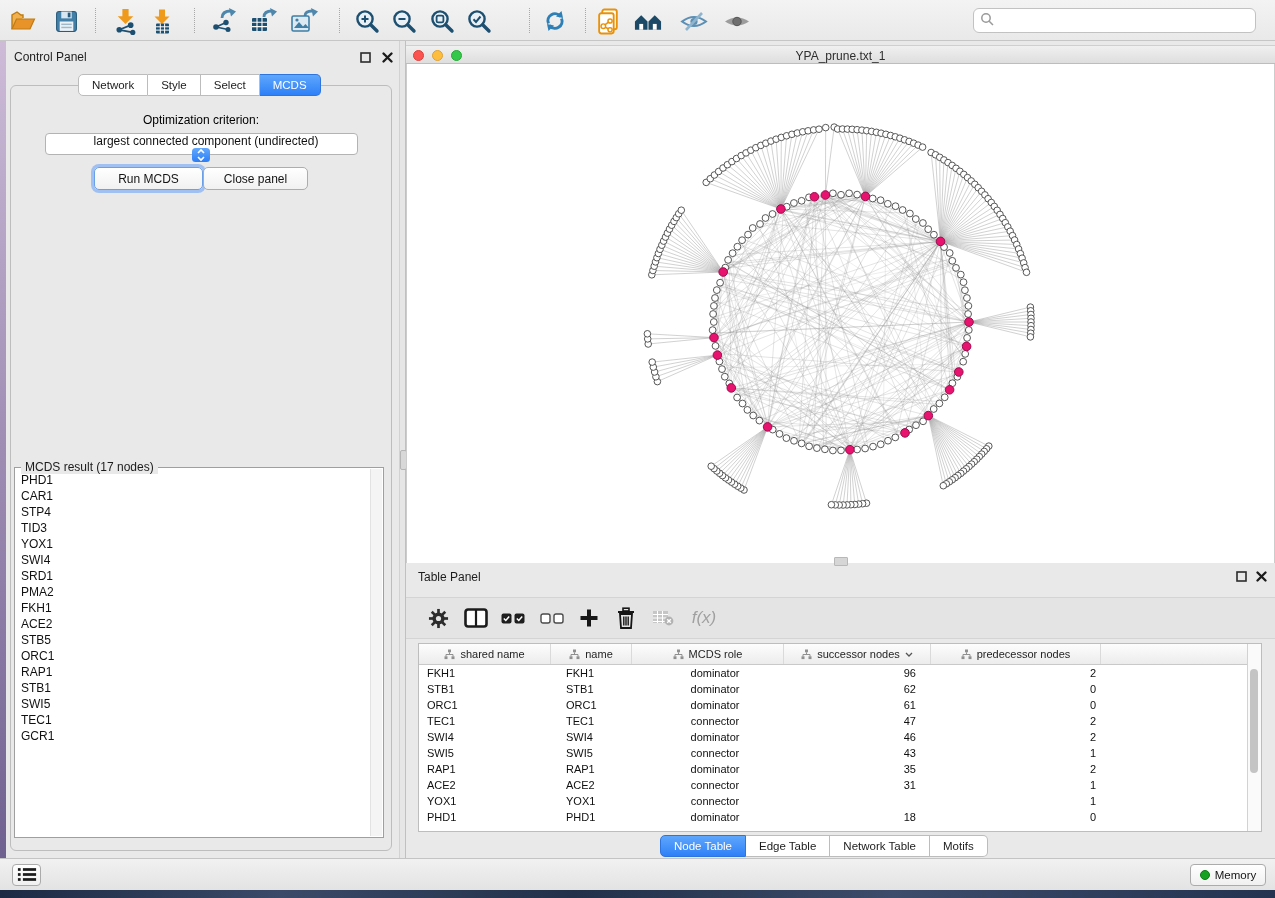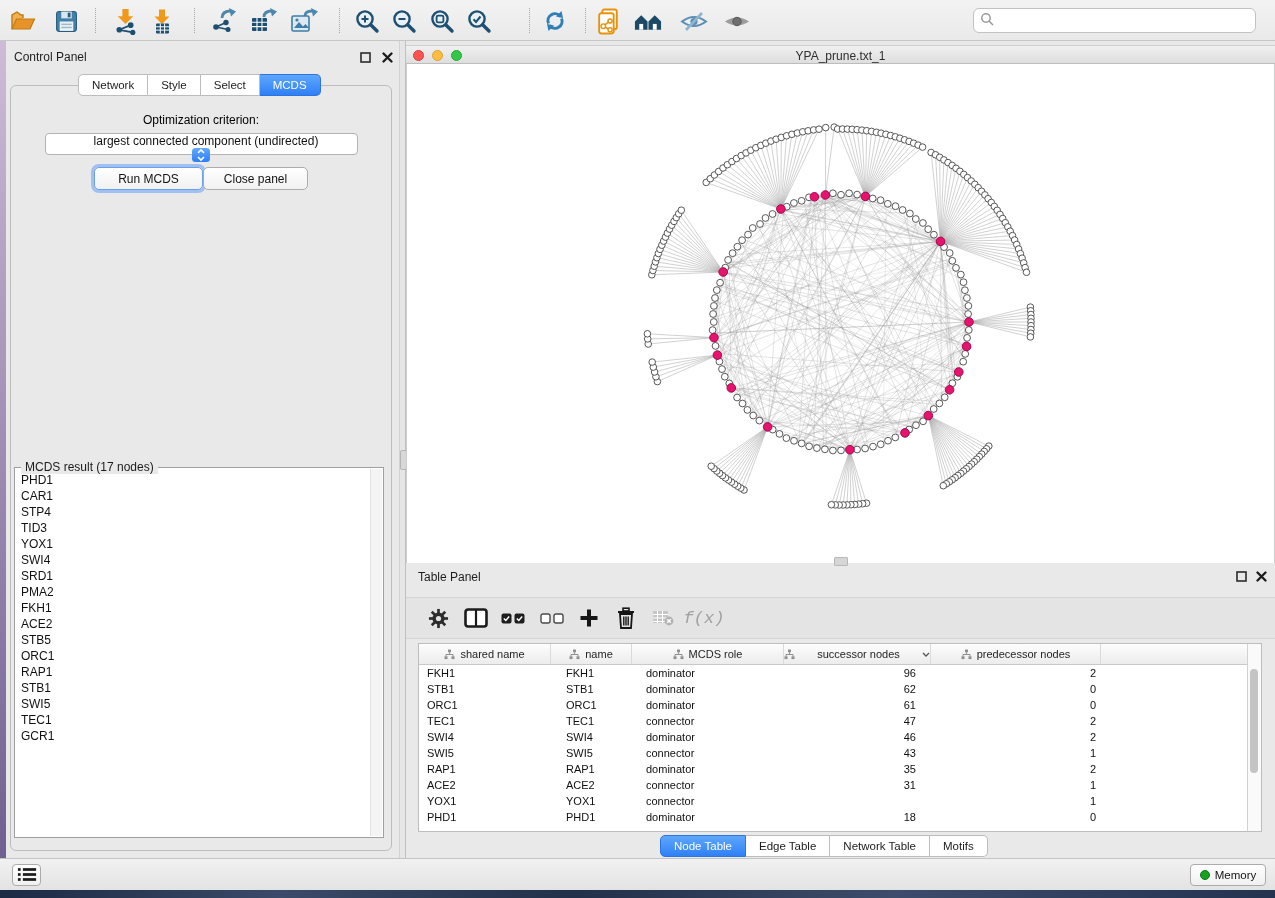--- a/index.html
+++ b/index.html
@@ -62,33 +62,33 @@
   .nettitletext{position:absolute;left:0;top:3px;width:100%;text-align:center;
                 font-size:12px;color:#2e2e2e;}
   .netcanvas{position:absolute;left:0;top:23px;width:869px;height:499px;background:#fff;
              border-left:1px solid #cccccc;border-right:1px solid #cccccc;box-sizing:border-box;}
   .hsplit-handle{position:absolute;left:428px;top:516px;width:12px;height:7px;background:#d6d6d6;
                  border:1px solid #b8b8b8;border-radius:1px;}
   
   .tptoolbar{position:absolute;left:0;top:556px;width:869px;height:42px;background:#e4e4e4;
              border-top:1px solid #d4d4d4;border-bottom:1px solid #d4d4d4;box-sizing:border-box;}
   .tpicon{position:absolute;top:0;height:40px;display:flex;align-items:center;justify-content:center;}
-  .fx{font-family:Liberation Mono, monospace;font-style:italic;font-size:17px;color:#a0a0a0;}
+  .fx{font-family:Liberation Sans, sans-serif;font-style:italic;font-size:17px;color:#a0a0a0;}
   .ntable{position:absolute;left:12px;top:602px;width:844px;height:189px;background:#fff;
           border:1px solid #bdbdbd;box-sizing:border-box;}
   .thead{display:flex;height:21px;background:linear-gradient(#fdfdfd,#ececec);
          border-bottom:1px solid #c9c9c9;box-sizing:border-box;}
   .th{box-sizing:border-box;border-right:1px solid #dadada;display:flex;align-items:center;
       justify-content:center;gap:5px;font-size:11px;color:#1f1f1f;}
   .th.fill{flex:1;border-right:none;}
   .tr{display:flex;height:16px;}
   .td{box-sizing:border-box;font-size:11px;line-height:16px;color:#101010;white-space:nowrap;overflow:hidden;}
   .td.c0{padding-left:8px;}
   .td.c1{padding-left:15px;}
-  .td.c2{padding-left:14px;}
+  .td.c2{padding-left:14px;text-align:center;}
   .td.c3{text-align:right;padding-right:15px;}
   .td.c4{text-align:right;padding-right:5px;}
   .vscroll{position:absolute;right:0;top:0;width:13px;height:187px;background:#fafafa;border-left:1px solid #d2d2d2;}
   .vthumb{position:absolute;left:2px;top:25px;width:8px;height:104px;background:#c4c4c4;border-radius:4px;}
   .bottomtabs{position:absolute;left:254px;top:794px;display:flex;}
   
   .statusbar{left:0;top:858px;width:1275px;height:32px;background:linear-gradient(#f1f1f1,#e3e3e3);
              border-top:1px solid #c4c4c4;box-sizing:border-box;}
   .sbtn{position:absolute;top:5px;height:22px;background:linear-gradient(#ffffff,#f0f0f0);
         border:1px solid #ababab;border-radius:4px;display:flex;align-items:center;
@@ -1082,21 +1082,21 @@
         </div>
         <div class="th" style="width: 152px;">
           <svg width="11" height="11" viewBox="0 0 11 11">
             <rect x="4" y="0.5" width="3" height="2.8" fill="#8f8f8f"></rect>
             <path d="M5.5 3.3v2.2M2 5.5h7M2 5.5v1.8M9 5.5v1.8" stroke="#8f8f8f" fill="none"></path>
             <rect x="0.5" y="7.3" width="3" height="2.8" fill="#8f8f8f"></rect>
             <rect x="7.5" y="7.3" width="3" height="2.8" fill="#8f8f8f"></rect>
           </svg>
           <span>MCDS role</span>
         </div>
-        <div class="th" style="width: 147px; justify-content: space-between;">
+        <div class="th" style="width: 147px;">
           <svg width="11" height="11" viewBox="0 0 11 11">
             <rect x="4" y="0.5" width="3" height="2.8" fill="#8f8f8f"></rect>
             <path d="M5.5 3.3v2.2M2 5.5h7M2 5.5v1.8M9 5.5v1.8" stroke="#8f8f8f" fill="none"></path>
             <rect x="0.5" y="7.3" width="3" height="2.8" fill="#8f8f8f"></rect>
             <rect x="7.5" y="7.3" width="3" height="2.8" fill="#8f8f8f"></rect>
           </svg>
           <span>successor nodes</span>
           <svg width="8" height="5" viewBox="0 0 8 5">
             <polyline points="1,1 4,4 7,1" fill="none" stroke="#555" stroke-width="1.3"></polyline>
           </svg>

